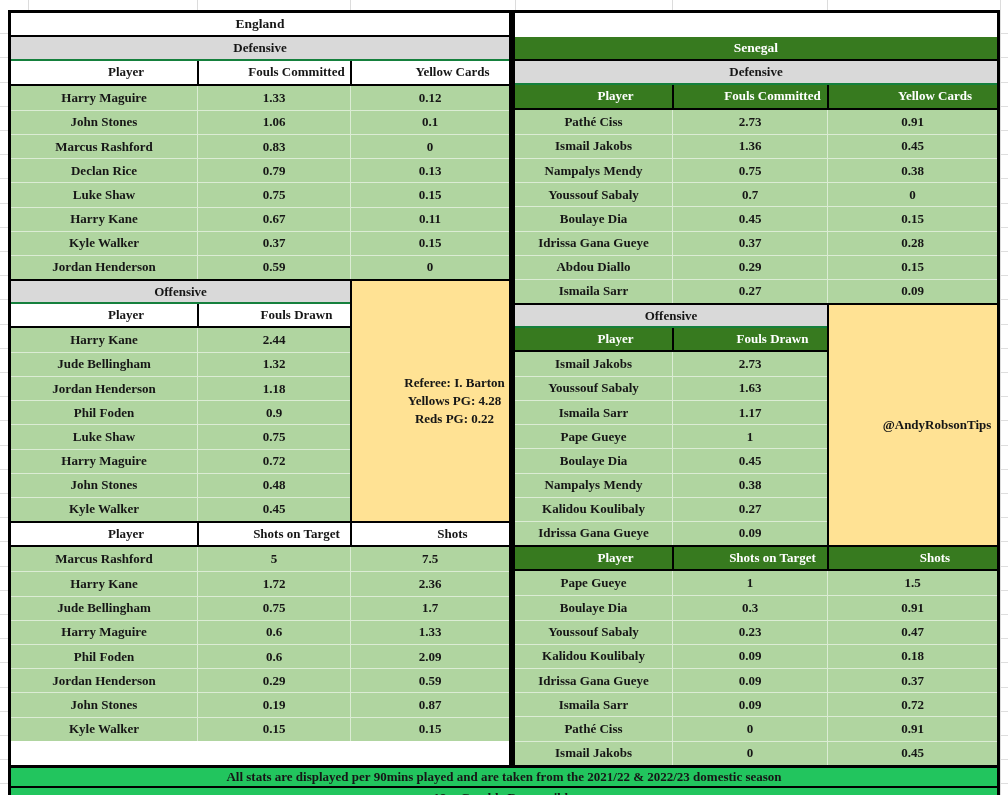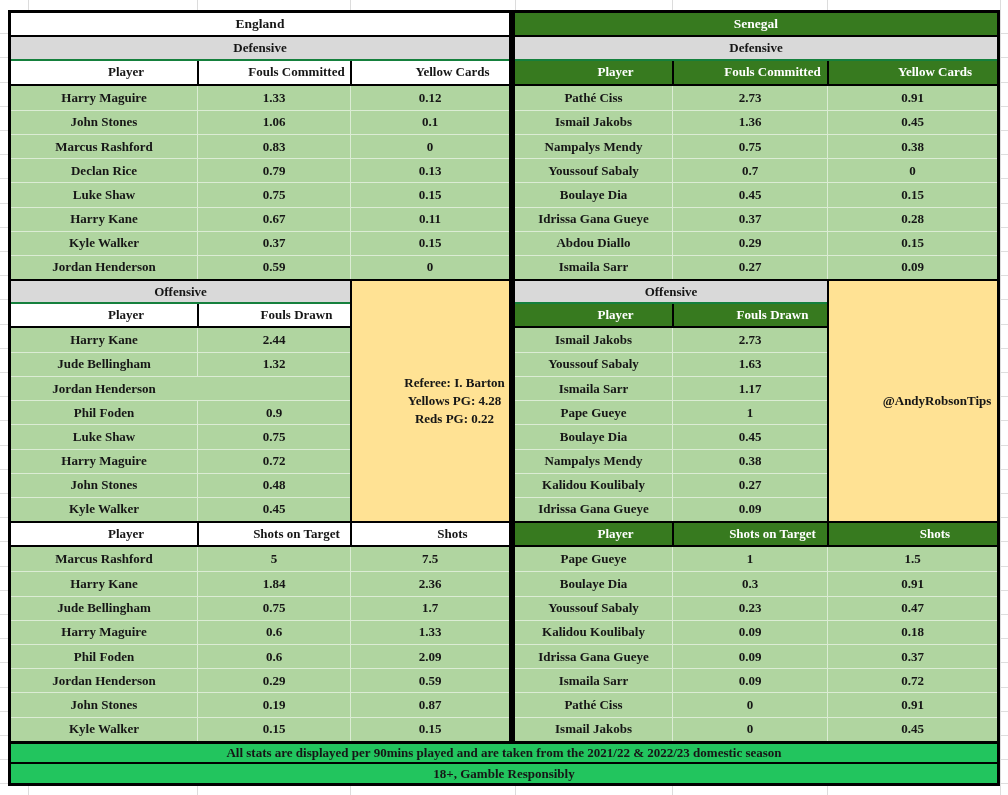--- a/index.html
+++ b/index.html
@@ -15,21 +15,21 @@
   .table-wrap{position:absolute;left:8px;top:10px;width:992px;z-index:1;}
   .tables{display:flex;}
   .country{display:flex;flex-direction:column;border:3px solid #000;border-bottom:none;box-sizing:border-box;background:#fff;}
   .eng{width:504px;}
   .sen{width:488px;}
 
   .trow{height:24.2px;box-sizing:border-box;}
   .flexc{display:flex;align-items:center;justify-content:center;}
 
   .title{border-bottom:2px solid #000;font-size:13.5px;}
-  .sen-title{background:#377A1F;color:#ffffff;}
+  .sen-title{background:#377A1F;color:#ffffff;margin-top:24px;}
   .eng-title{background:#ffffff;}
 
   .seclabel{background:#D9D9D9;border-bottom:2px solid #15803d;}
 
   
   .eg3{display:grid;grid-template-columns:186px 153px 1fr;}
   .eg2{display:grid;grid-template-columns:186px 1fr;}
   .sg3{display:grid;grid-template-columns:157px 155px 1fr;}
   .sg2{display:grid;grid-template-columns:157px 1fr;}
 
@@ -139,20 +139,21 @@
                 <div class="trow datarow eg2">
                   <div class="tcell">Harry Kane</div>
                   <div class="tcell">2.44</div>
                 </div>
                 <div class="trow datarow eg2">
                   <div class="tcell">Jude Bellingham</div>
                   <div class="tcell">1.32</div>
                 </div>
                 <div class="trow datarow eg2">
                   <div class="tcell">Jordan Henderson</div>
+                  <div class="tcell">1.18</div>
                 </div>
                 <div class="trow datarow eg2">
                   <div class="tcell">Phil Foden</div>
                   <div class="tcell">0.9</div>
                 </div>
                 <div class="trow datarow eg2">
                   <div class="tcell">Luke Shaw</div>
                   <div class="tcell">0.75</div>
                 </div>
                 <div class="trow datarow eg2">
@@ -182,21 +183,21 @@
           <div class="tcell">Shots</div>
         </div>
         <div class="tbody">
             <div class="trow datarow eg3">
               <div class="tcell">Marcus Rashford</div>
               <div class="tcell">5</div>
               <div class="tcell">7.5</div>
             </div>
             <div class="trow datarow eg3">
               <div class="tcell">Harry Kane</div>
-              <div class="tcell">1.84</div>
+              <div class="tcell">1.72</div>
               <div class="tcell">2.36</div>
             </div>
             <div class="trow datarow eg3">
               <div class="tcell">Jude Bellingham</div>
               <div class="tcell">0.75</div>
               <div class="tcell">1.7</div>
             </div>
             <div class="trow datarow eg3">
               <div class="tcell">Harry Maguire</div>
               <div class="tcell">0.6</div>

